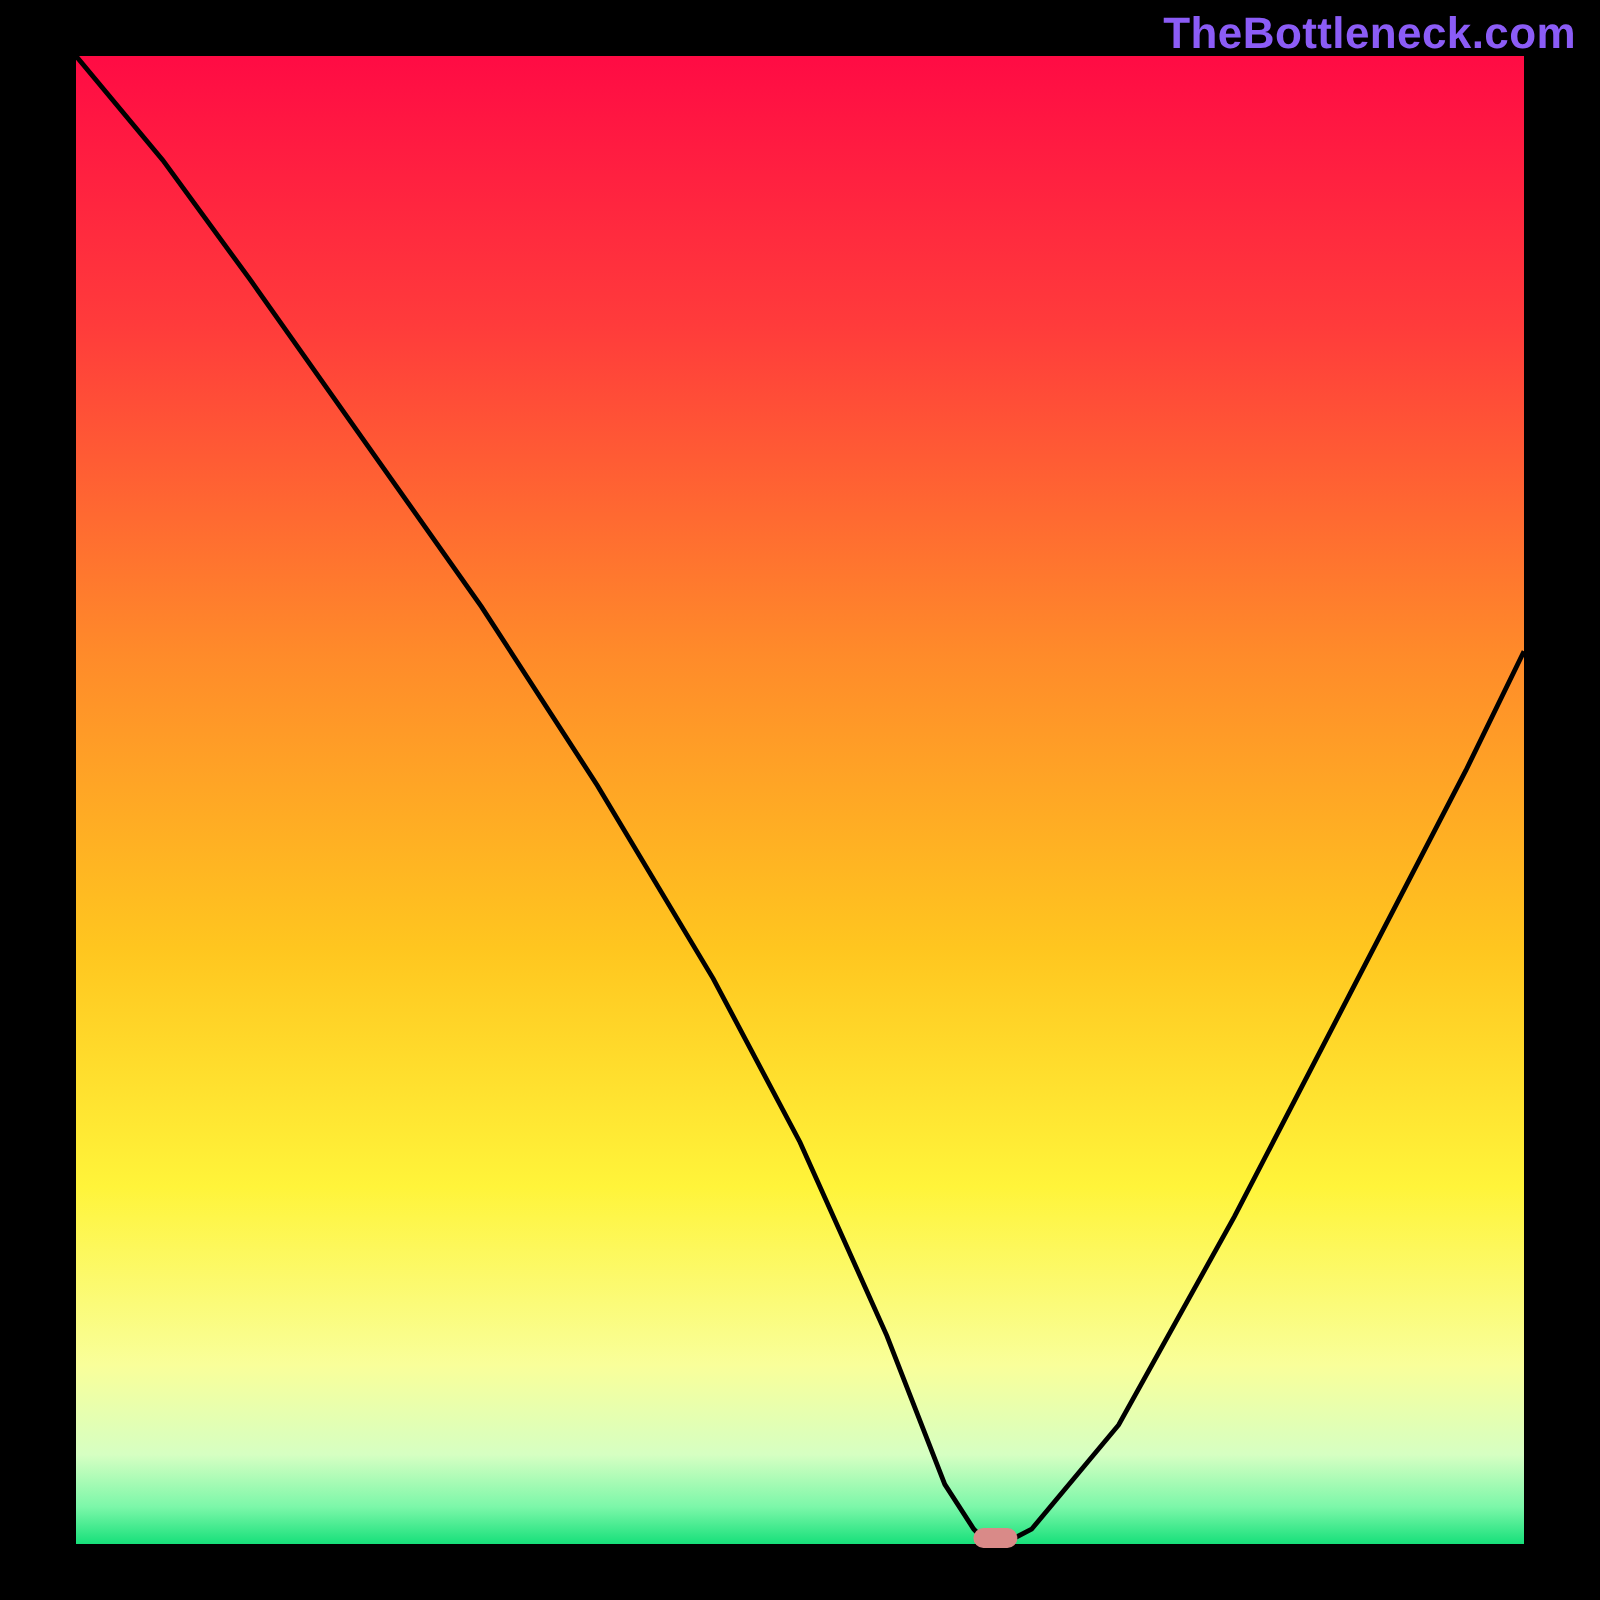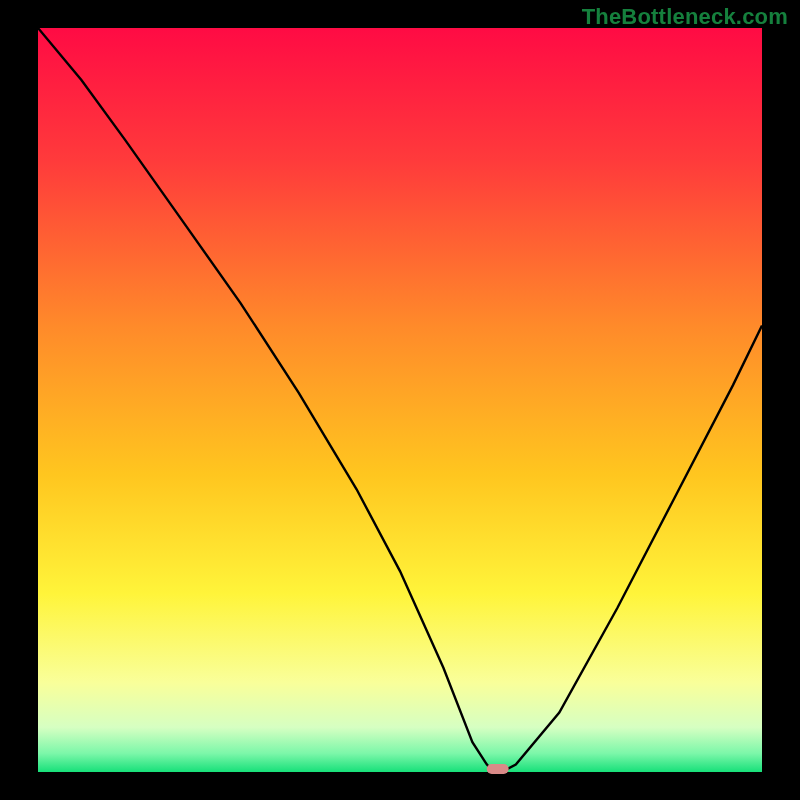--- a/index.html
+++ b/index.html
@@ -14,21 +14,21 @@
   .frame {
     position: relative;
     width: 800px;
     height: 800px;
     background: #000;
   }
   .watermark {
     position: absolute;
     top: 4px;
     right: 12px;
-    color: #15803d;
+    color: #8b5cf6;
     font-size: 22px;
     font-weight: 600;
     letter-spacing: 0.2px;
     z-index: 10;
   }
   svg {
     position: absolute;
     top: 0;
     left: 0;
   }

